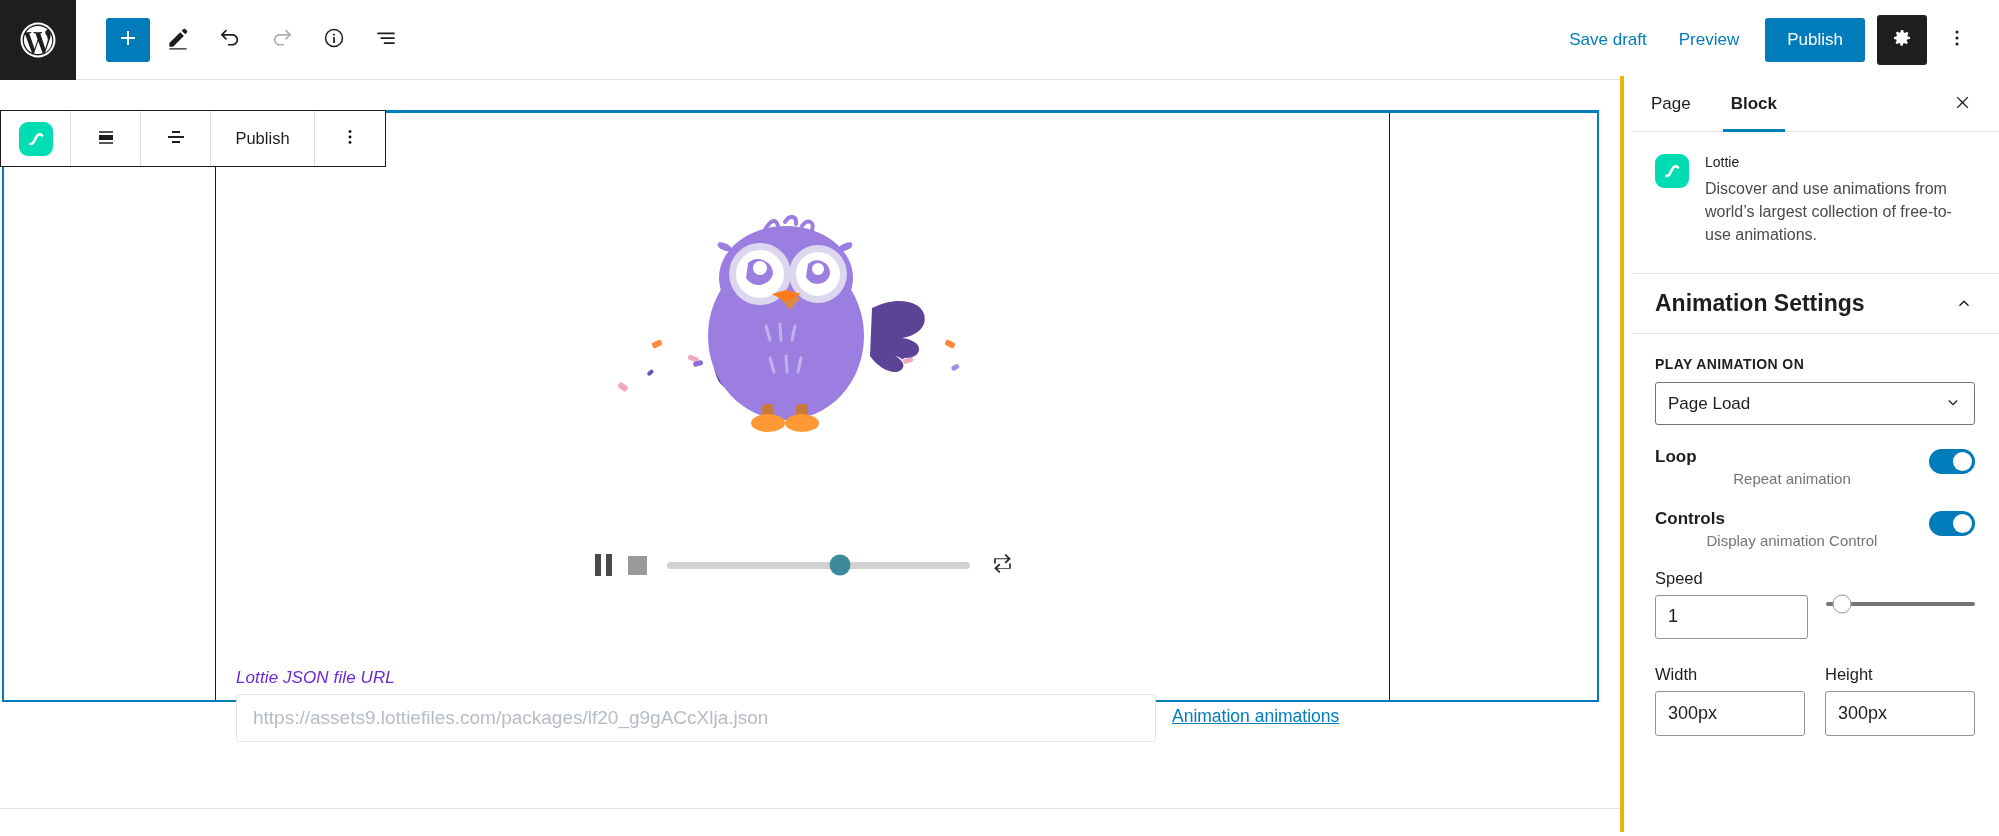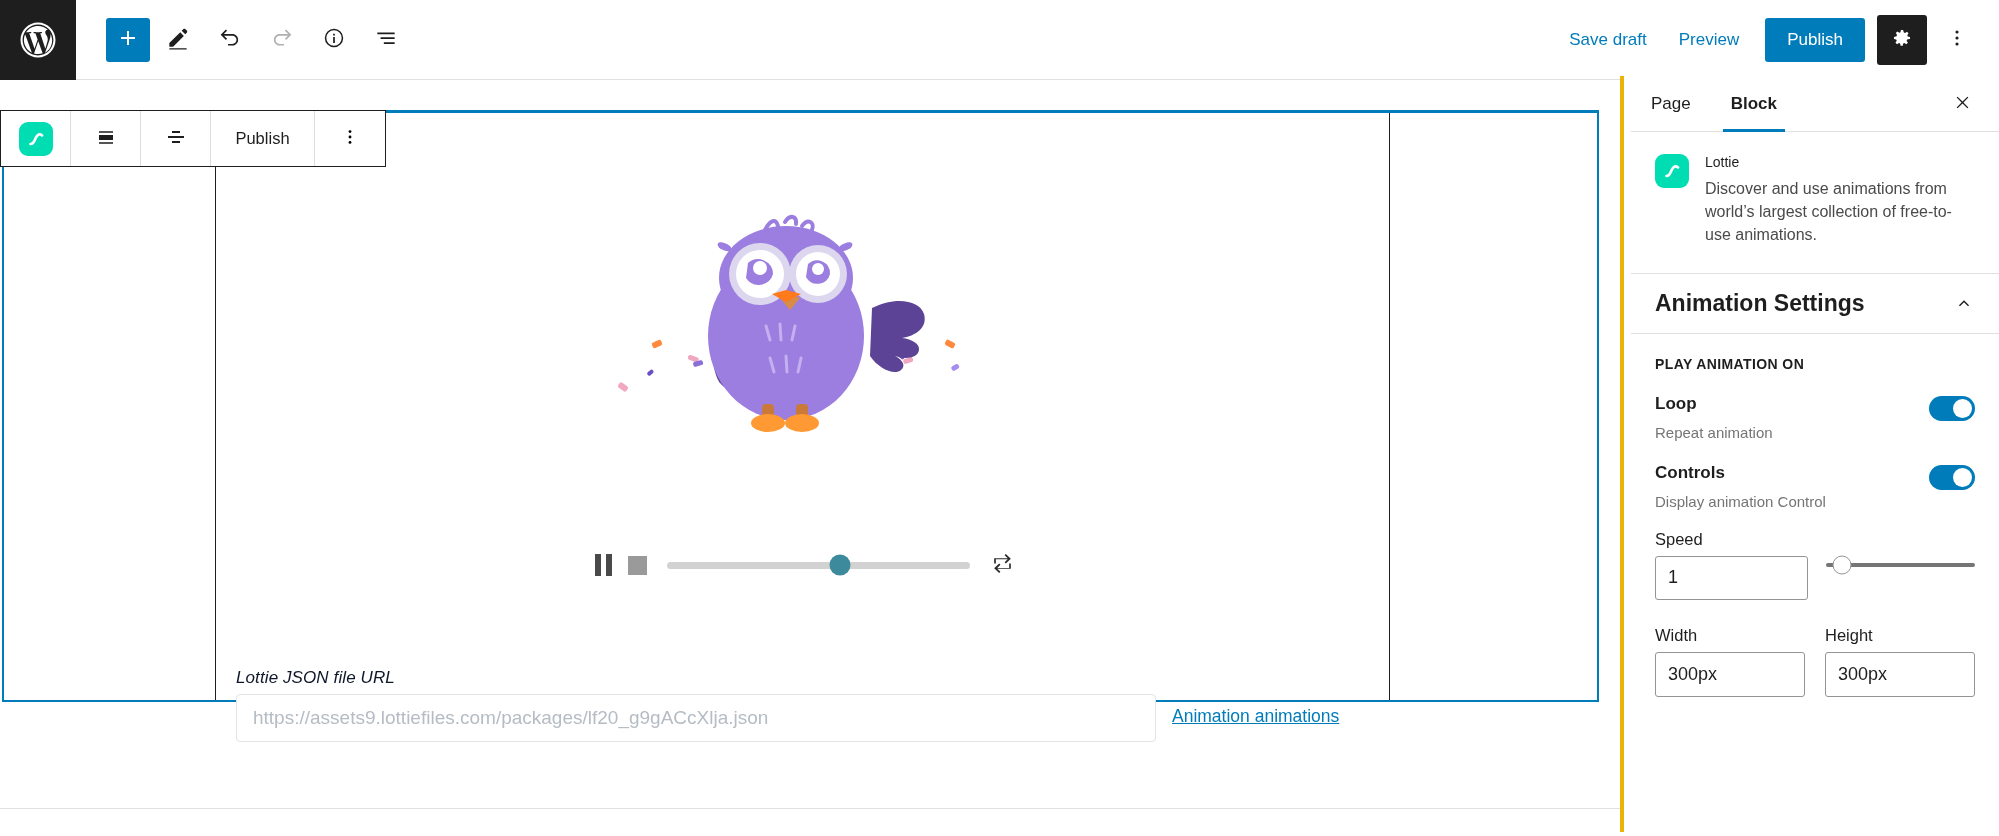--- a/index.html
+++ b/index.html
@@ -156,21 +156,21 @@
     position: absolute; top: 50%; left: 57%;
     transform: translate(-50%, -50%);
     width: 21px; height: 21px; border-radius: 50%;
     background: #3d8a9c;
   }
   .loop-icon svg { fill: #2b2b2b; }
 
   
   .url-label {
     position: absolute; top: 588px; left: 236px;
-    font-size: 17px; font-style: italic; color: #0f172a;
+    font-size: 17px; font-style: italic; color: #6d28d9;
     letter-spacing: .1px;
   }
   .url-input {
     position: absolute; top: 614px; left: 236px;
     width: 920px; height: 48px;
     border: 1px solid #e2e4e7; border-radius: 4px;
     background: #fff;
     font-size: 19px; color: #000000;
     padding: 0 16px;
     font-family: inherit;
@@ -281,21 +281,21 @@
     display: flex;
   }
   .select-chev svg { fill: #1e1e1e; }
 
   .toggle-row {
     display: flex; align-items: flex-start;
     margin-top: 22px;
   }
   .toggle-texts { flex: 1; }
   .toggle-title { font-size: 17px; font-weight: 600; color: #1e1e1e; }
-  .toggle-sub { font-size: 15px; color: #757575; margin-top: 10px; }
+  .toggle-sub { font-size: 15px; color: #757575; margin-top: 3px; text-align: center; }
   .switch {
     width: 46px; height: 25px; border-radius: 13px;
     background: #007cba; position: relative;
     cursor: pointer; flex: 0 0 auto; margin-top: 2px;
     border: none;
   }
   .switch .knob {
     position: absolute; top: 3px; right: 3px;
     width: 19px; height: 19px; border-radius: 50%;
     background: #fff;
@@ -571,20 +571,30 @@
     <span class="sb-section-chev">
       <svg width="22" height="22" viewBox="0 0 24 24">
           <path d="M12 9l5.5 5.5-1.1 1.1L12 11.2l-4.4 4.4-1.1-1.1z"></path>
         </svg>
     </span>
   </div>
 
   <div class="sb-body">
 
     <div class="field-label-caps">PLAY ANIMATION ON</div>
+    <div class="select-wrap">
+      <select class="sb-select">
+        <option>Page Load</option>
+      </select>
+      <span class="select-chev">
+        <svg width="20" height="20" viewBox="0 0 24 24">
+            <path d="M12 15l-5.5-5.5 1.1-1.1L12 12.8l4.4-4.4 1.1 1.1z"></path>
+          </svg>
+      </span>
+    </div>
 
     <div class="toggle-row">
       <div class="toggle-texts">
         <div class="toggle-title">Loop</div>
         <div class="toggle-sub">Repeat animation</div>
       </div>
       <button class="switch">
         <span class="knob"></span>
       </button>
     </div>

